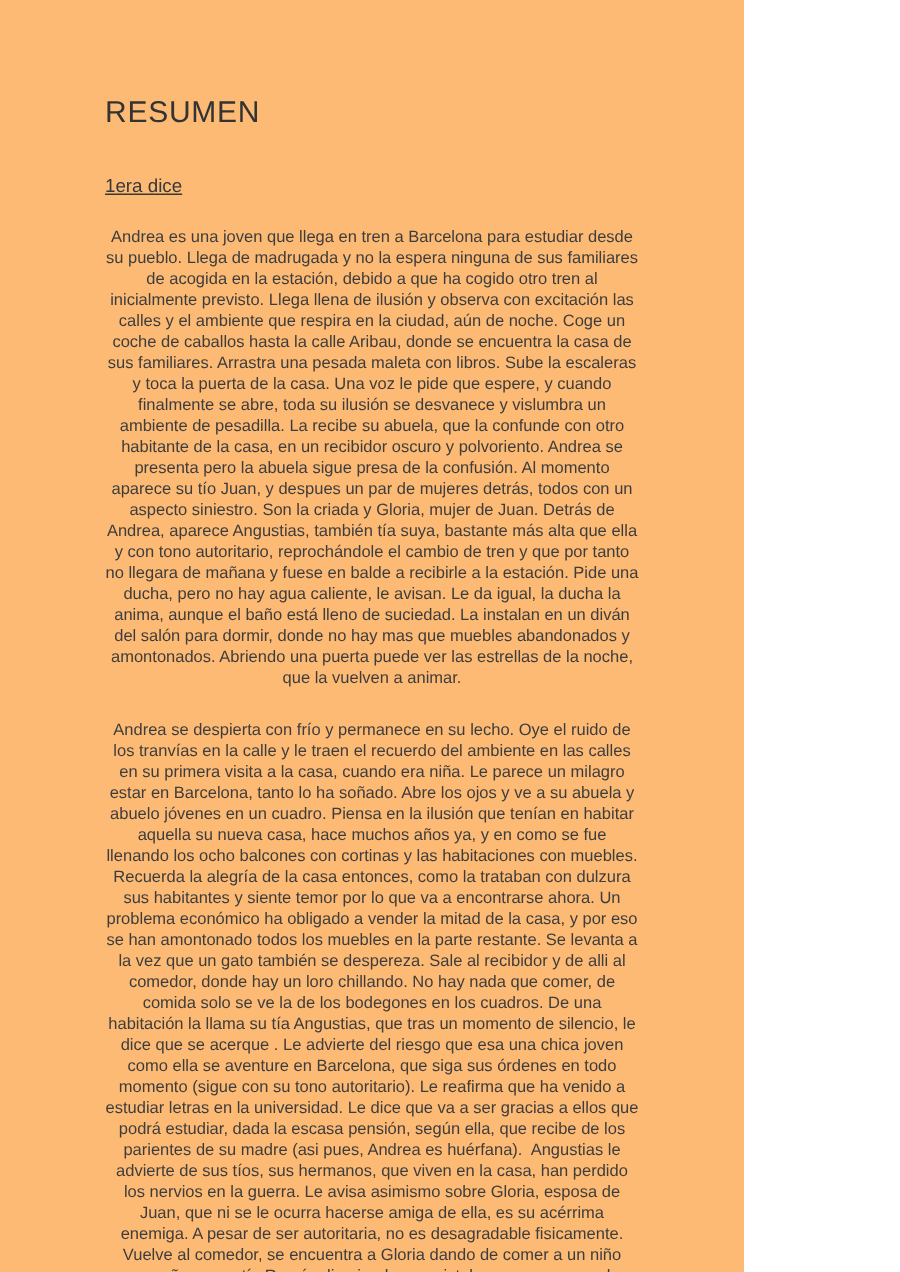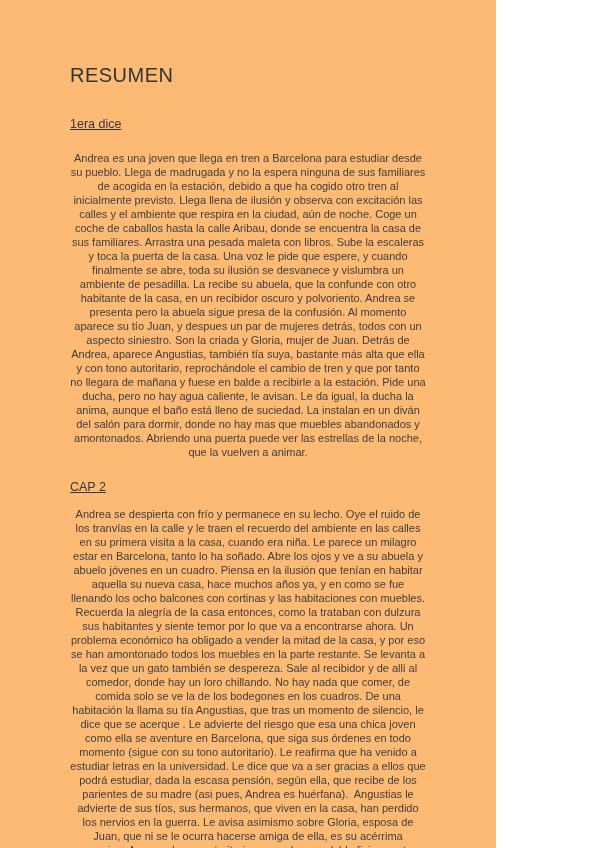--- a/index.html
+++ b/index.html
@@ -48,16 +48,15 @@
 <body>
 
 <div class="page">
   <h1 class="doc-title">RESUMEN</h1>
 
   <h2 class="doc-heading">1era dice</h2>
 
 
   <p class="doc-paragraph">Andrea es una joven que llega en tren a Barcelona para estudiar desde su pueblo. Llega de madrugada y no la espera ninguna de sus familiares de acogida en la estación, debido a que ha cogido otro tren al inicialmente previsto. Llega llena de ilusión y observa con excitación las calles y el ambiente que respira en la ciudad, aún de noche. Coge un coche de caballos hasta la calle Aribau, donde se encuentra la casa de sus familiares. Arrastra una pesada maleta con libros. Sube la escaleras y toca la puerta de la casa. Una voz le pide que espere, y cuando finalmente se abre, toda su ilusión se desvanece y vislumbra un ambiente de pesadilla. La recibe su abuela, que la confunde con otro habitante de la casa, en un recibidor oscuro y polvoriento. Andrea se presenta pero la abuela sigue presa de la confusión. Al momento aparece su tío Juan, y despues un par de mujeres detrás, todos con un aspecto siniestro. Son la criada y Gloria, mujer de Juan. Detrás de Andrea, aparece Angustias, también tía suya, bastante más alta que ella y con tono autoritario, reprochándole el cambio de tren y que por tanto no llegara de mañana y fuese en balde a recibirle a la estación. Pide una ducha, pero no hay agua caliente, le avisan. Le da igual, la ducha la anima, aunque el baño está lleno de suciedad. La instalan en un diván del salón para dormir, donde no hay mas que muebles abandonados y amontonados. Abriendo una puerta puede ver las estrellas de la noche, que la vuelven a animar.</p>
 
-  <h2 class="doc-heading chapter">CAP 2</h2>
 
   <p class="doc-paragraph">Andrea se despierta con frío y permanece en su lecho. Oye el ruido de los tranvías en la calle y le traen el recuerdo del ambiente en las calles en su primera visita a la casa, cuando era niña. Le parece un milagro estar en Barcelona, tanto lo ha soñado. Abre los ojos y ve a su abuela y abuelo jóvenes en un cuadro. Piensa en la ilusión que tenían en habitar aquella su nueva casa, hace muchos años ya, y en como se fue llenando los ocho balcones con cortinas y las habitaciones con muebles.  Recuerda la alegría de la casa entonces, como la trataban con dulzura sus habitantes y siente temor por lo que va a encontrarse ahora. Un problema económico ha obligado a vender la mitad de la casa, y por eso se han amontonado todos los muebles en la parte restante. Se levanta a la vez que un gato también se despereza. Sale al recibidor y de alli al comedor, donde hay un loro chillando. No hay nada que comer, de comida solo se ve la de los bodegones en los cuadros. De una habitación la llama su tía Angustias, que tras un momento de silencio, le dice que se acerque . Le advierte del riesgo que esa una chica joven como ella se aventure en Barcelona, que siga sus órdenes en todo momento (sigue con su tono autoritario). Le reafirma que ha venido a estudiar letras en la universidad. Le dice que va a ser gracias a ellos que podrá estudiar, dada la escasa pensión, según ella, que recibe de los parientes de su madre (asi pues, Andrea es huérfana).  Angustias le advierte de sus tíos, sus hermanos, que viven en la casa, han perdido los nervios en la guerra. Le avisa asimismo sobre Gloria, esposa de Juan, que ni se le ocurra hacerse amiga de ella, es su acérrima enemiga. A pesar de ser autoritaria, no es desagradable fisicamente. Vuelve al comedor, se encuentra a Gloria dando de comer a un niño pequeño y a su tío Román, limpiando una pistola, y con un perro de nombre Trueno. Le echa en cara a Gloria como mira y enseguida</p>
 </div>
 
 </body></html>

